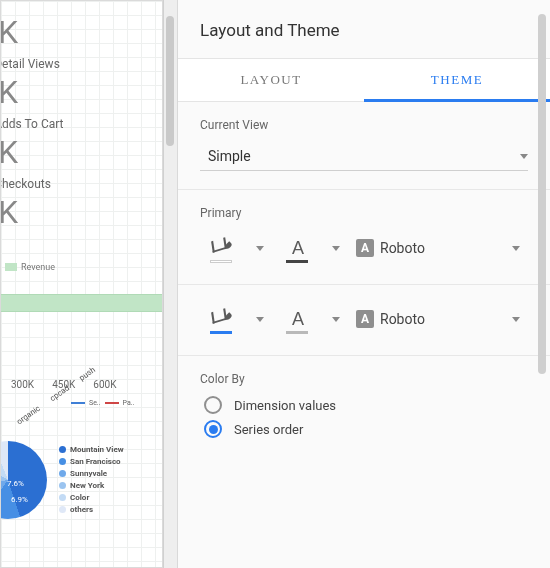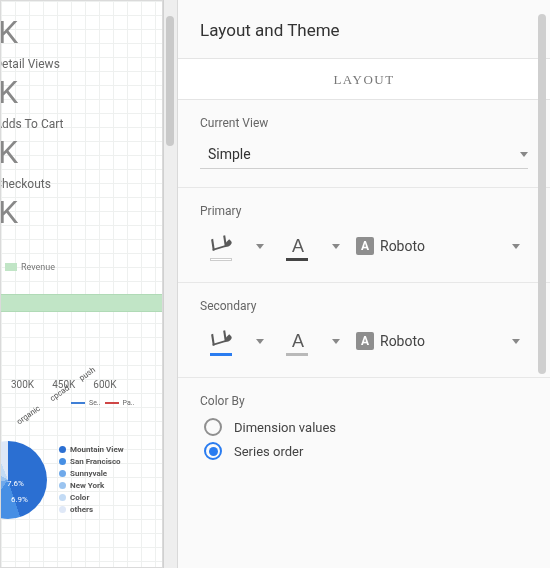--- a/index.html
+++ b/index.html
@@ -155,20 +155,21 @@
     </div>
     <div class="divider-strip"></div>
     <div class="scroll-stub-left"></div>
   </div>
 
   <div class="panel">
     <div class="panel-title">Layout and Theme</div>
 
     <div class="tabs">
       <div class="tab">LAYOUT</div>
+      <div class="tab active">THEME</div>
     </div>
 
     <div class="section">
       <div class="section-label">Current View</div>
       <div class="theme-select">
         <span>Simple</span>
         <span class="caret-down"></span>
       </div>
     </div>
 
@@ -196,21 +197,20 @@
           <span style="display:flex;align-items:center">
               <span class="font-box">A</span>
               <span>Roboto</span>
             </span>
           <span class="caret-down"></span>
         </div>
       </div>
     </div>
 
     <div class="section">
-      <div class="section-label">Secondary</div>
       <div class="style-row">
         <div class="tool">
           <div class="fill-icon">
               <div class="bucket"></div>
               <div class="drop"></div>
             </div>
           <div class="color-bar" style="background:#2a7cf0"></div>
         </div>
         <div class="tool narrow">
             <span class="caret-down"></span>

